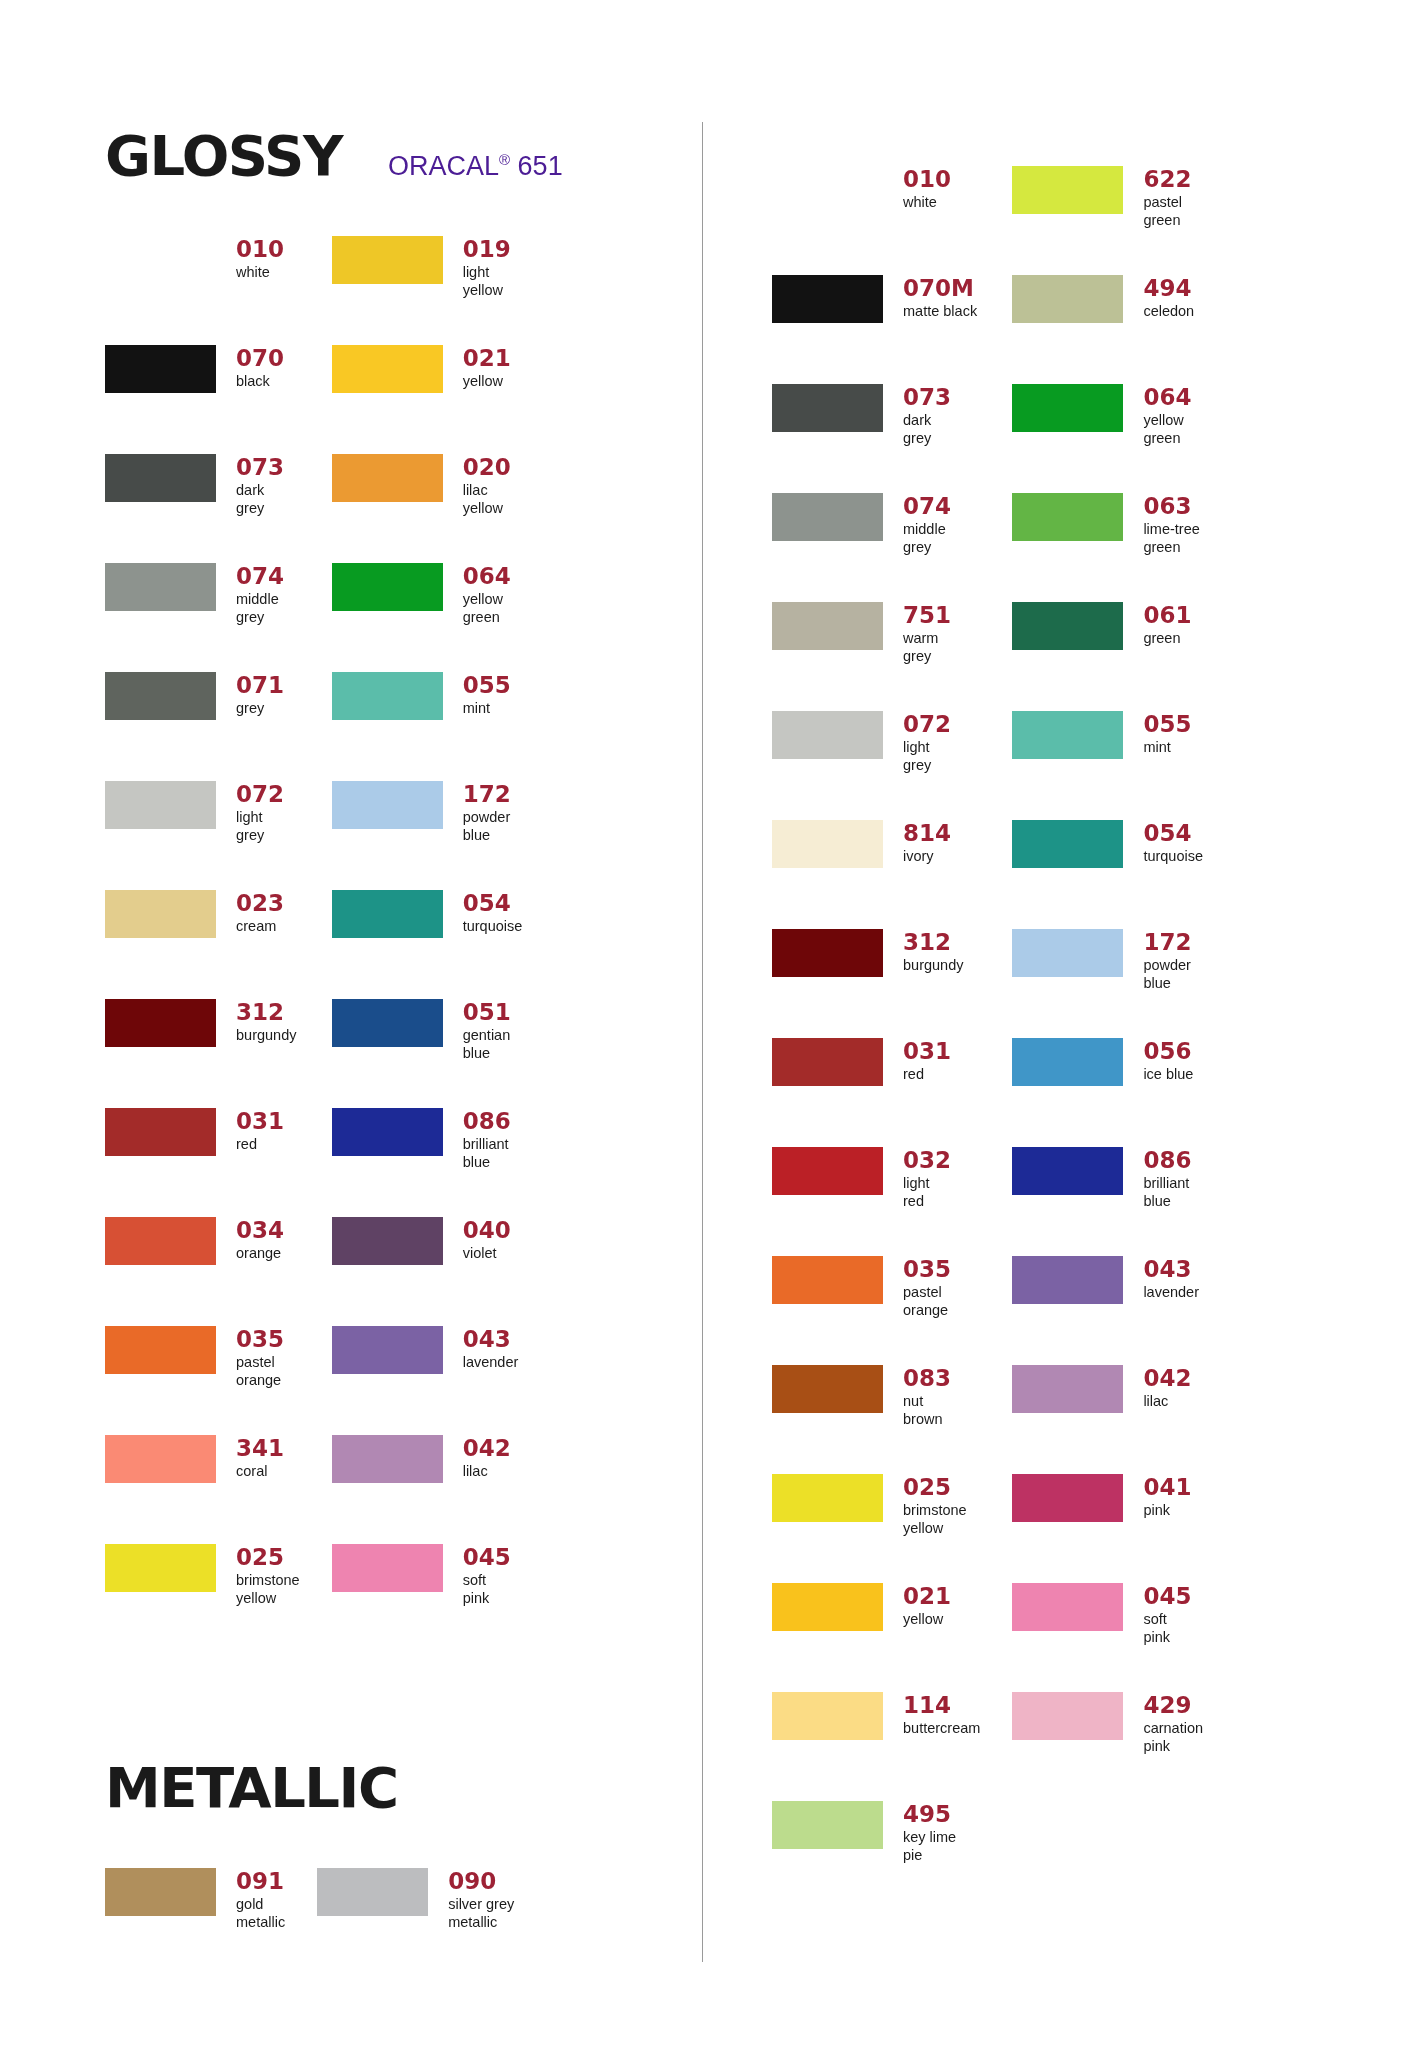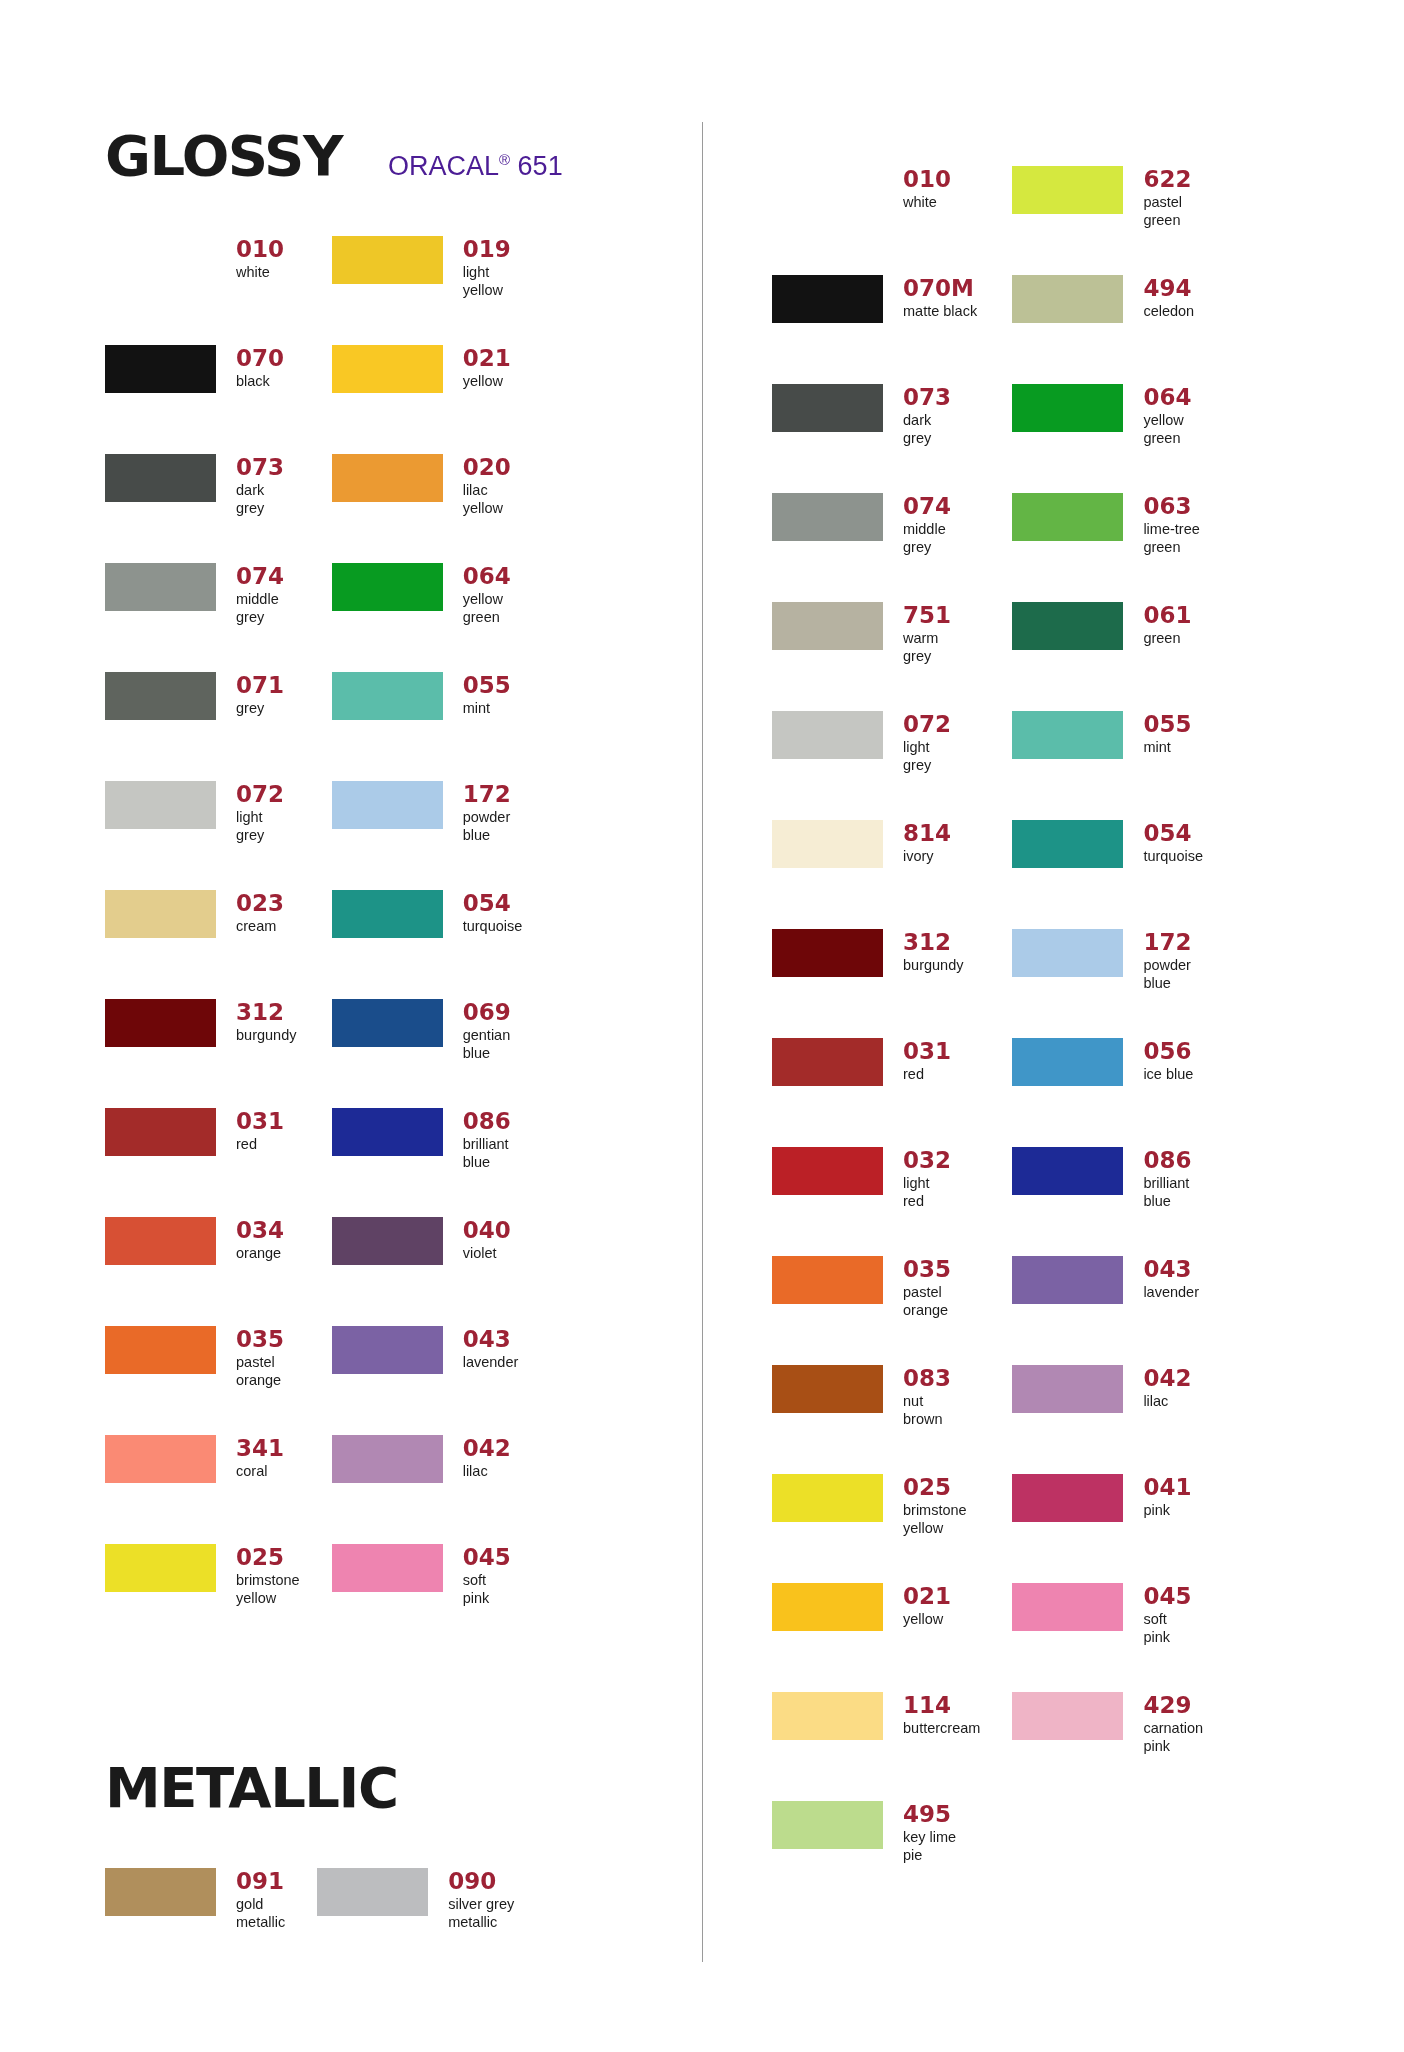--- a/index.html
+++ b/index.html
@@ -277,21 +277,21 @@
           <div class="entry">
             <div class="chip" style="background: rgb(29, 147, 135);"></div>
             <div class="labels">
               <div class="code">054</div>
               <div class="cname">turquoise</div>
             </div>
           </div>
           <div class="entry">
             <div class="chip" style="background: rgb(26, 77, 139);"></div>
             <div class="labels">
-              <div class="code">069</div>
+              <div class="code">051</div>
               <div class="cname">gentian
 blue</div>
             </div>
           </div>
           <div class="entry">
             <div class="chip" style="background: rgb(29, 42, 150);"></div>
             <div class="labels">
               <div class="code">086</div>
               <div class="cname">brilliant
 blue</div>

